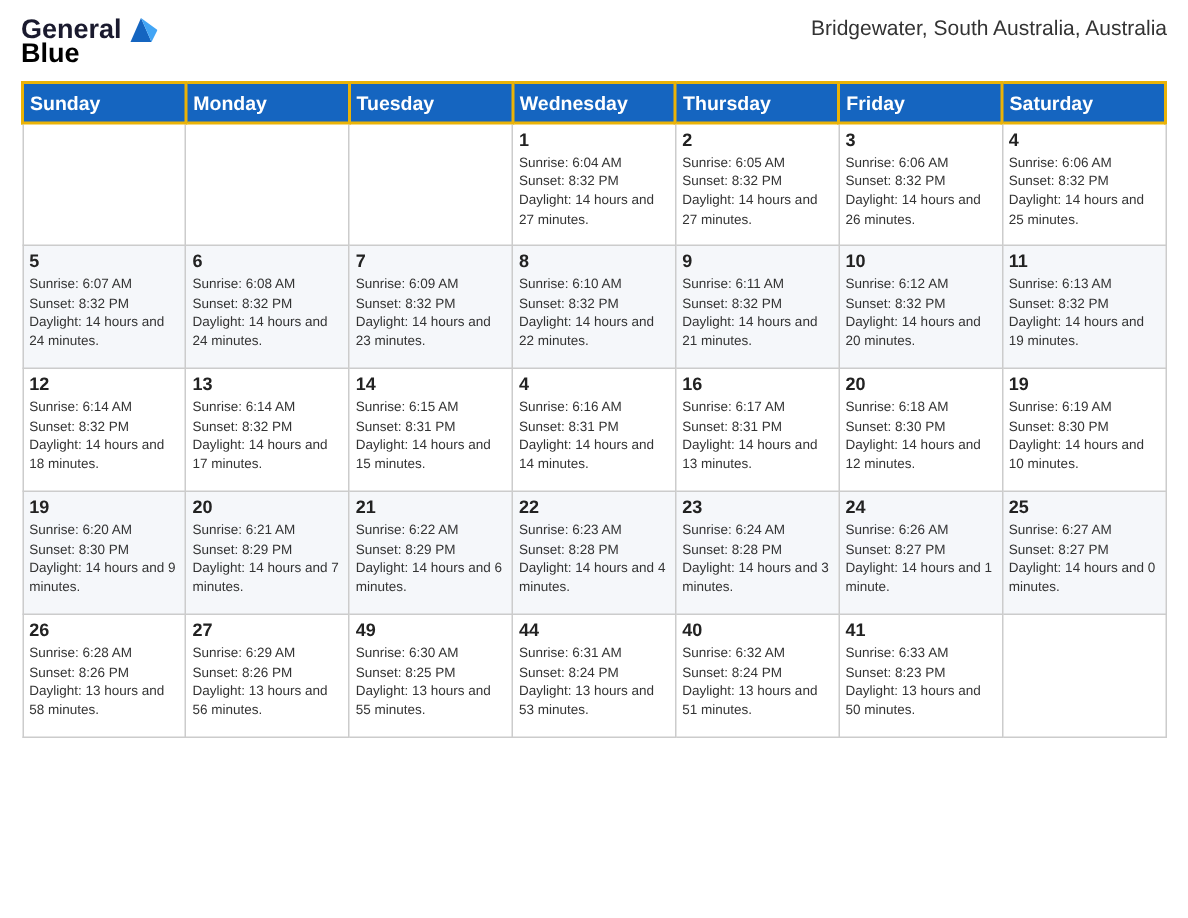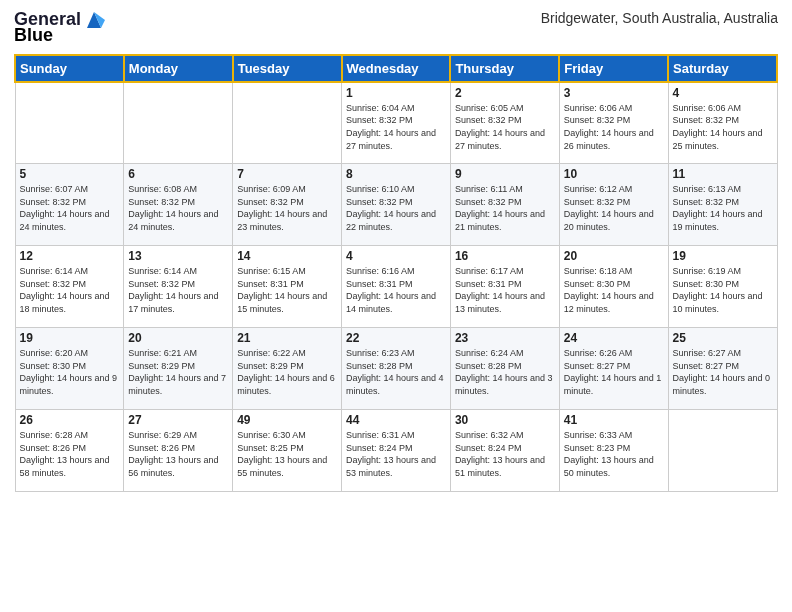--- a/index.html
+++ b/index.html
@@ -253,21 +253,21 @@
           </td>
           <td>
             <div class="day-number">49</div>
             <div class="day-info">Sunrise: 6:30 AM<br>Sunset: 8:25 PM<br>Daylight: 13 hours and 55 minutes.</div>
           </td>
           <td>
             <div class="day-number">44</div>
             <div class="day-info">Sunrise: 6:31 AM<br>Sunset: 8:24 PM<br>Daylight: 13 hours and 53 minutes.</div>
           </td>
           <td>
-            <div class="day-number">30</div>
+            <div class="day-number">40</div>
             <div class="day-info">Sunrise: 6:32 AM<br>Sunset: 8:24 PM<br>Daylight: 13 hours and 51 minutes.</div>
           </td>
           <td>
             <div class="day-number">41</div>
             <div class="day-info">Sunrise: 6:33 AM<br>Sunset: 8:23 PM<br>Daylight: 13 hours and 50 minutes.</div>
           </td>
           <td class="empty-cell"></td>
         </tr>
       </tbody>
   </table>

